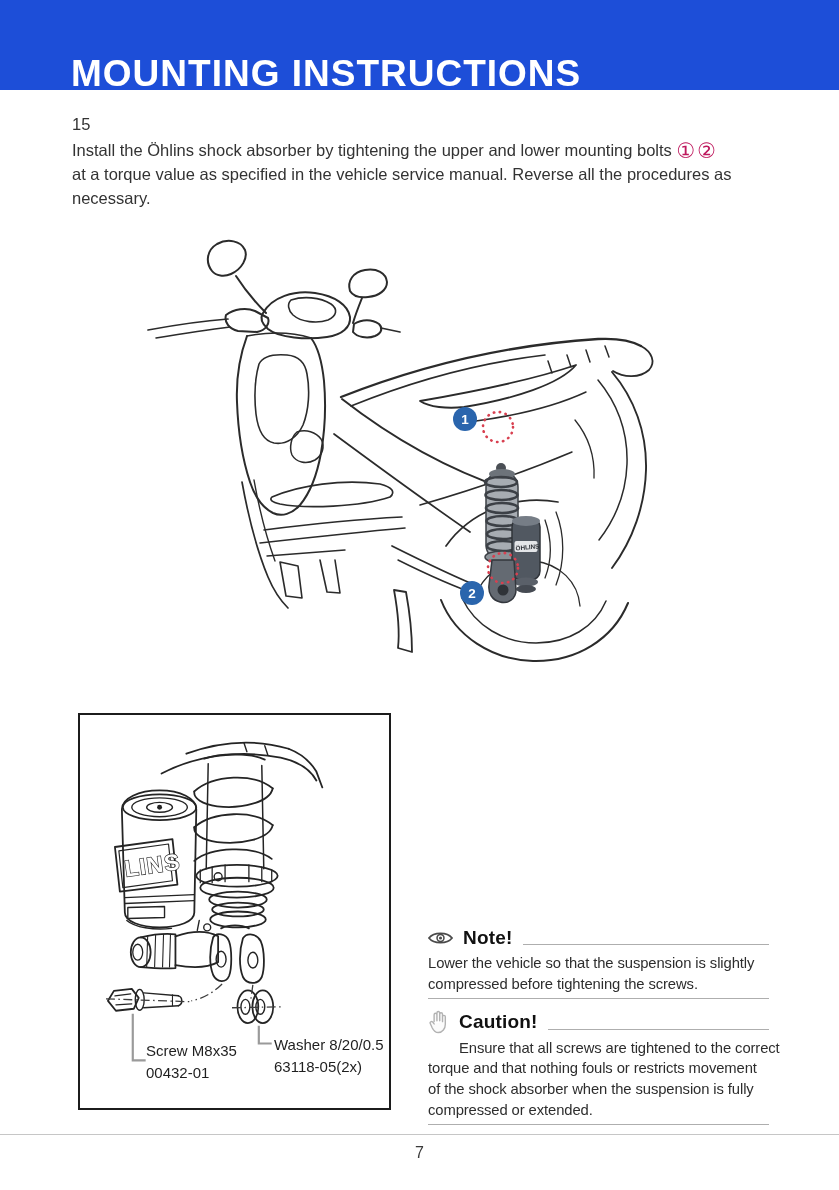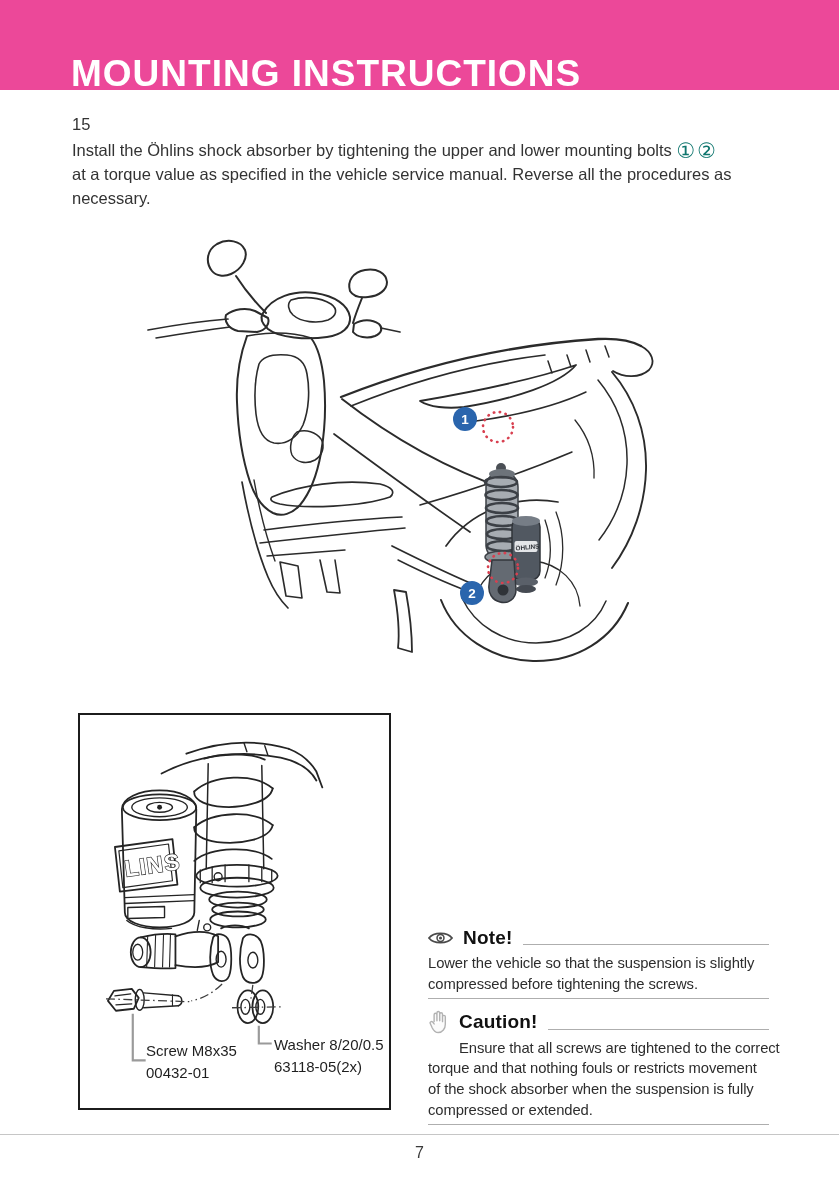--- a/index.html
+++ b/index.html
@@ -2,33 +2,33 @@
 <html><head>
 <meta charset="utf-8">
 <style>
   html,body { margin:0; padding:0; background:#e8e8e8; }
   .page {
     position:relative; width:839px; height:1190px; margin:0 auto;
     background:#ffffff; overflow:hidden;
     font-family:"Liberation Sans", sans-serif; color:#2f2f2f;
   }
   
-  .header-band { position:absolute; left:0; top:0; width:100%; height:90px; background:#ec4899; }
+  .header-band { position:absolute; left:0; top:0; width:100%; height:90px; background:#1d4ed8; }
   .header-title {
     position:absolute; left:71px; top:55px; margin:0;
     font-size:37px; font-weight:bold; letter-spacing:1px; line-height:1;
     color:#ffffff;
   }
   
   .step-block { position:absolute; left:72px; top:112px; width:715px; font-size:16.5px; line-height:24px; color:#333; }
   .step-block div { white-space:nowrap; }
   .step-num { margin-bottom:2px; }
   .circled {
     font-family:"DejaVu Sans", sans-serif; font-size:21px; line-height:1;
-    letter-spacing:2px; color:#0f766e; vertical-align:-2px;
+    letter-spacing:2px; color:#be185d; vertical-align:-2px;
   }
   
   .bike-area { position:absolute; left:115px; top:235px; width:555px; height:430px; }
   .bike-svg { width:100%; height:100%; display:block; }
   .marker {
     position:absolute; width:24px; height:24px; border-radius:50%;
     background:#2a65ad; color:#fff; font-size:13.5px; font-weight:bold;
     display:flex; align-items:center; justify-content:center;
   }
   .marker-1 { left:338px; top:172px; }

